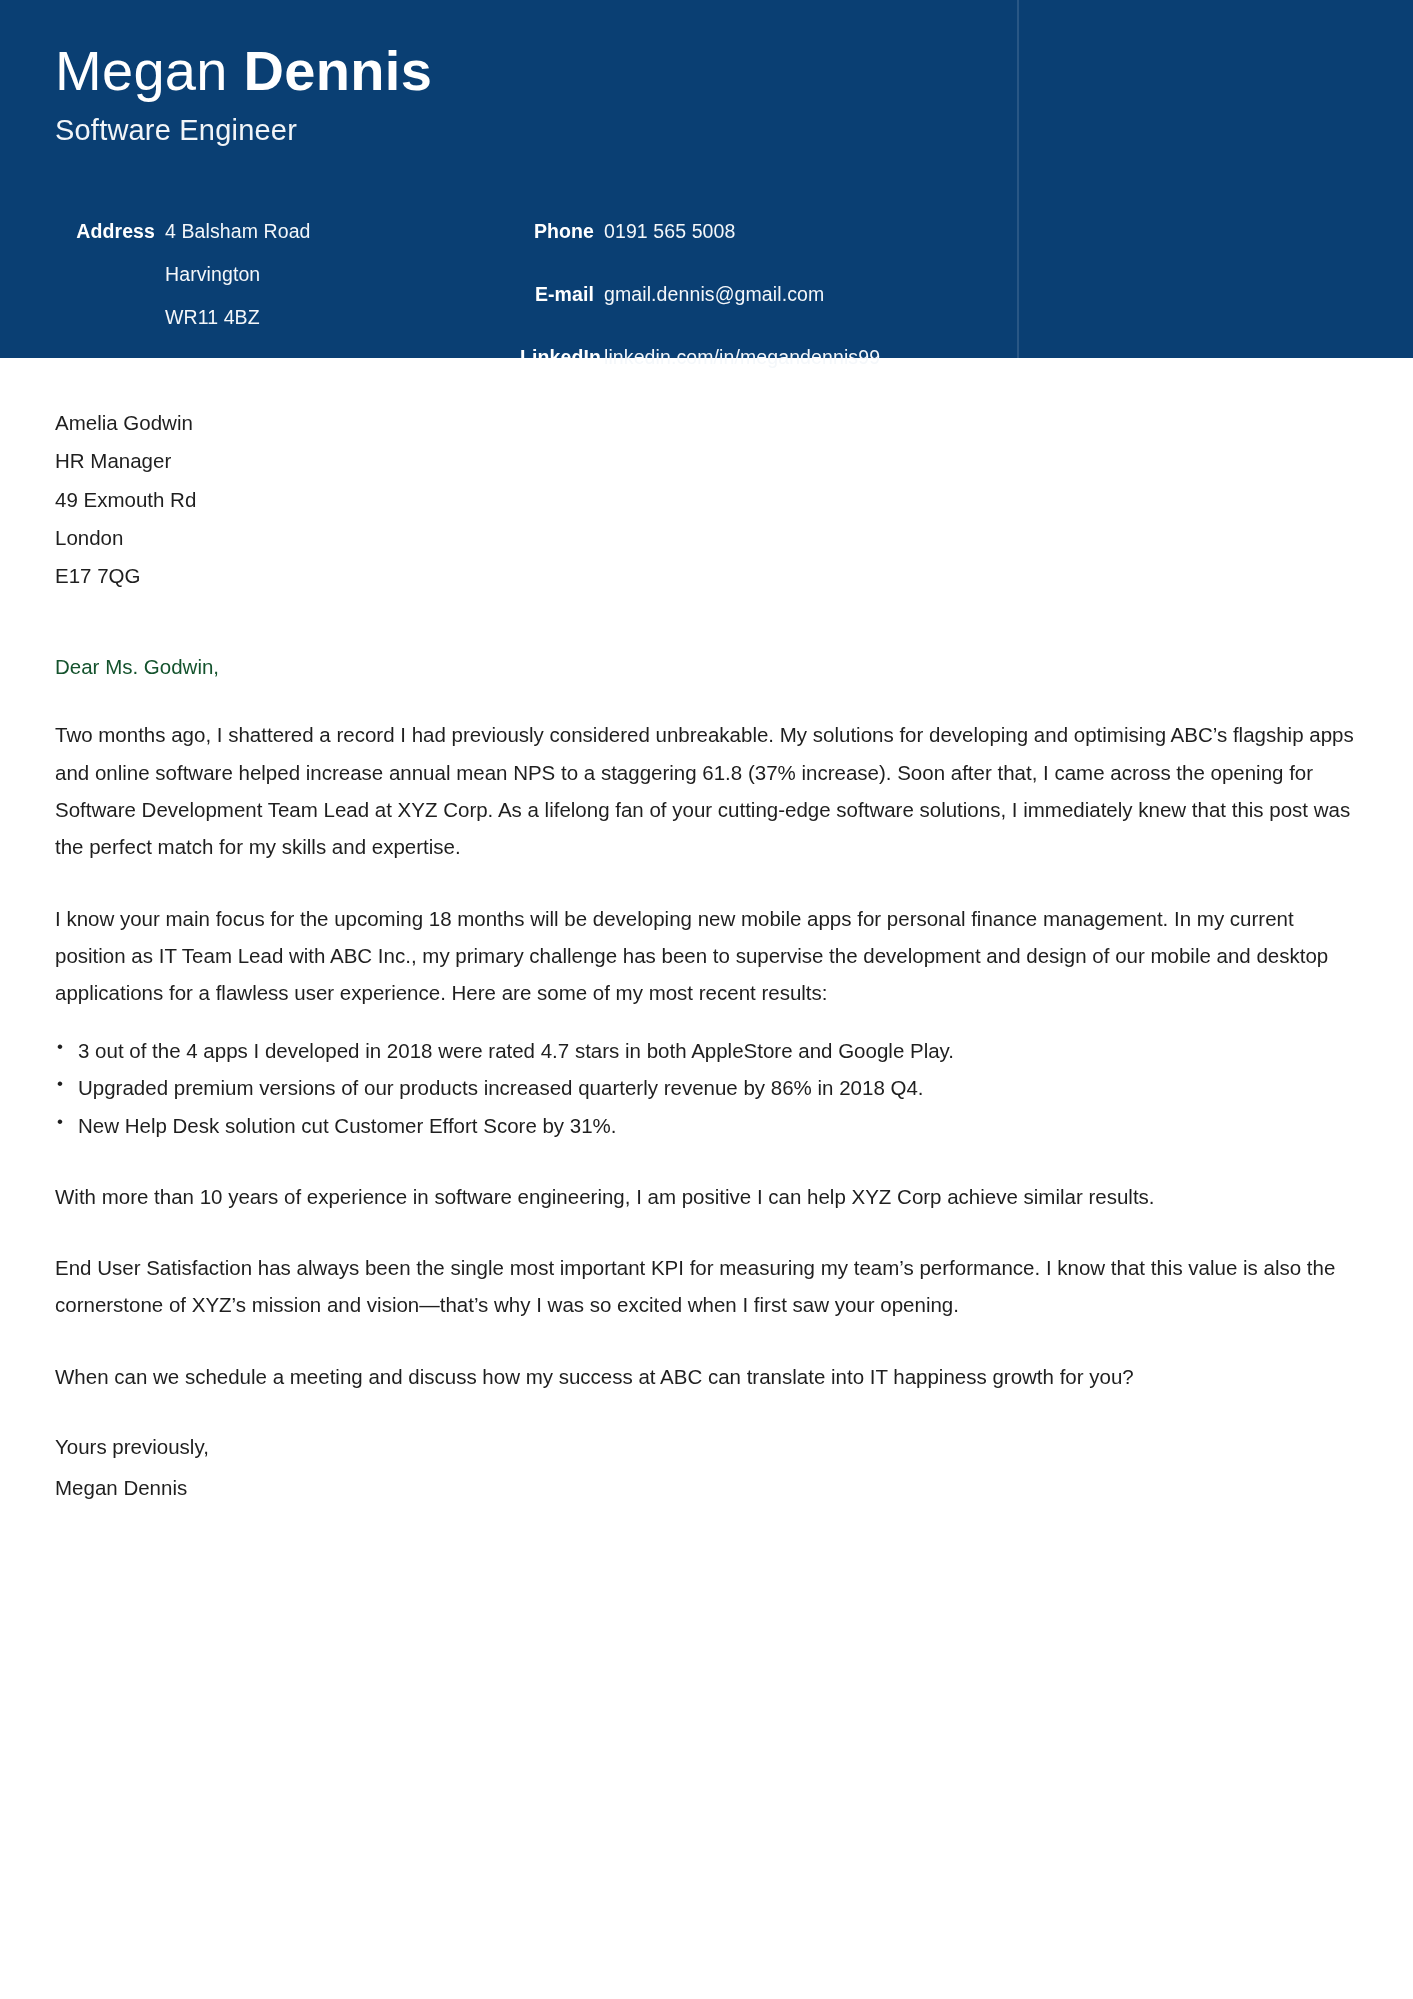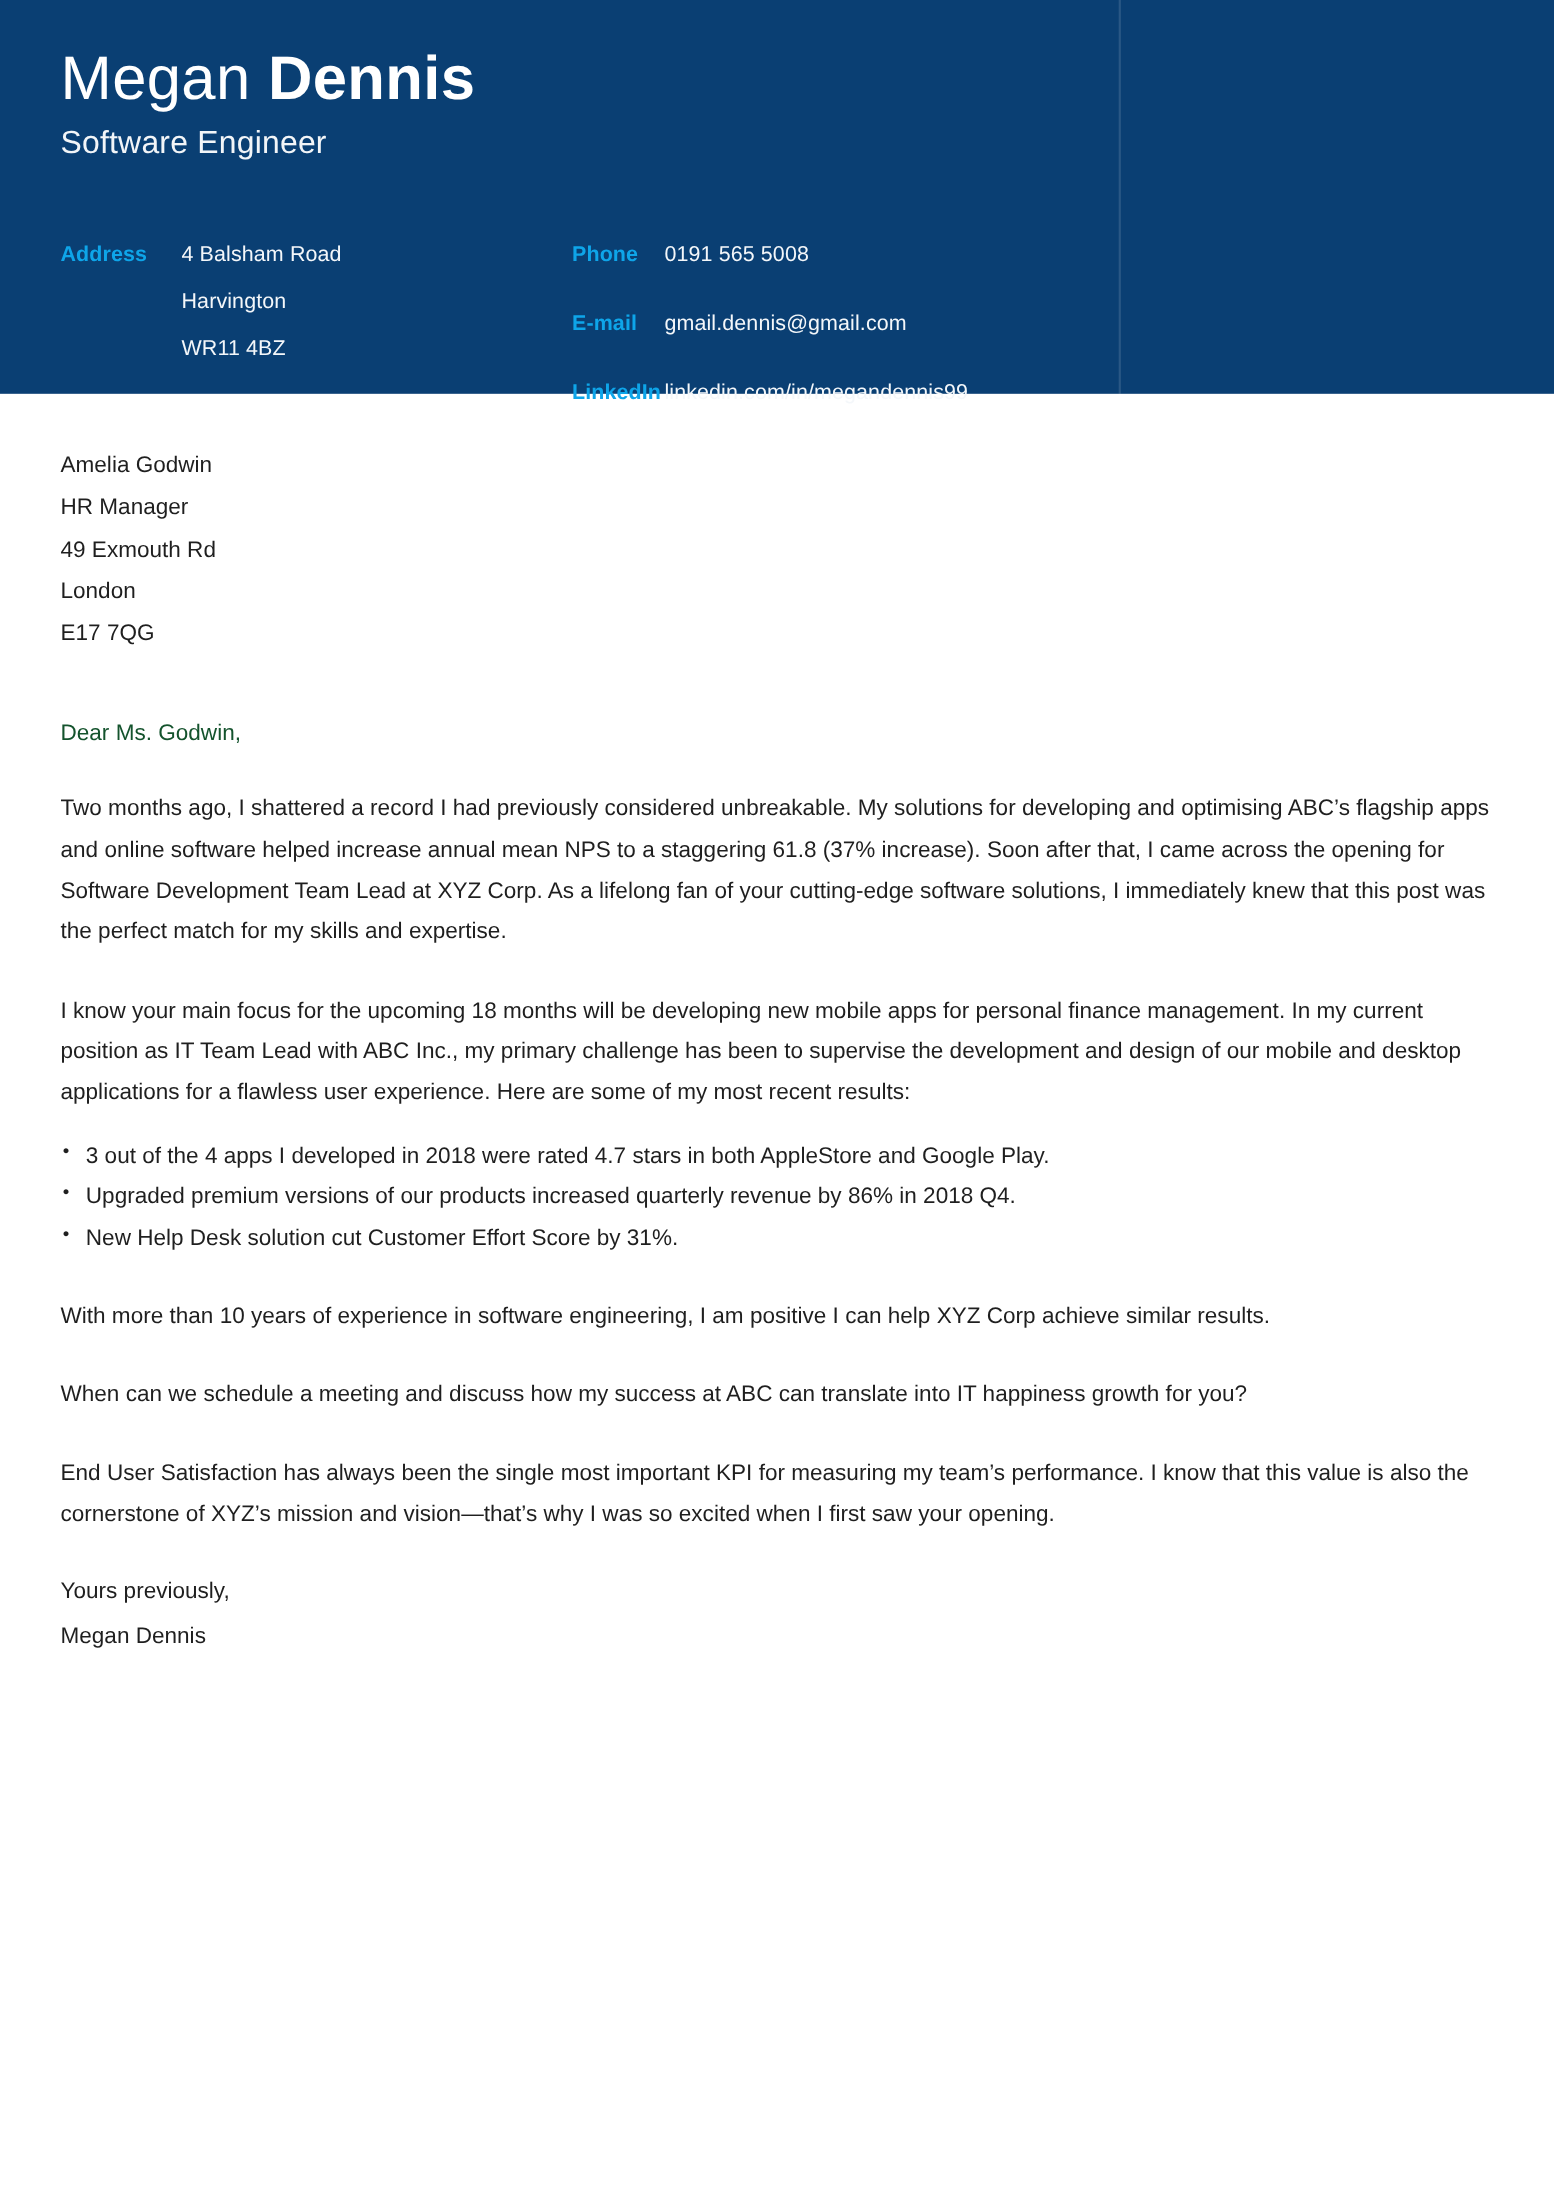--- a/index.html
+++ b/index.html
@@ -86,22 +86,22 @@
     align-items: baseline;
     margin-bottom: 20px;
     white-space: nowrap;
   }
   .contact-row:last-child {
     margin-bottom: 0;
   }
   .contact-label {
     font-size: 19.5px;
     font-weight: 700;
-    color: #0ea5e9;
-    text-align: left;
+    color: #ffffff;
+    text-align: right;
     letter-spacing: 0.1px;
   }
   .contact-label.addr-label {
     width: 100px;
     flex: 0 0 100px;
   }
   .contact-label.ph-label {
     width: 74px;
     flex: 0 0 74px;
   }
@@ -254,23 +254,23 @@
     <p class="paragraph">I know your main focus for the upcoming 18 months will be developing new mobile apps for personal finance management. In my current position as IT Team Lead with ABC Inc., my primary challenge has been to supervise the development and design of our mobile and desktop applications for a flawless user experience. Here are some of my most recent results:</p>
 
     <ul class="bullet-list">
       <li class="bullet-item">3 out of the 4 apps I developed in 2018 were rated 4.7 stars in both AppleStore and Google Play.</li>
       <li class="bullet-item">Upgraded premium versions of our products increased quarterly revenue by 86% in 2018 Q4.</li>
       <li class="bullet-item">New Help Desk solution cut Customer Effort Score by 31%.</li>
     </ul>
 
     <p class="paragraph">With more than 10 years of experience in software engineering, I am positive I can help XYZ Corp achieve similar results.</p>
 
+    <p class="paragraph">End User Satisfaction has always been the single most important KPI for measuring my team’s performance. I know that this value is also the cornerstone of XYZ’s mission and vision—that’s why I was so excited when I first saw your opening.</p>
+
     <p class="paragraph">When can we schedule a meeting and discuss how my success at ABC can translate into IT happiness growth for you?</p>
-
-    <p class="paragraph">End User Satisfaction has always been the single most important KPI for measuring my team’s performance. I know that this value is also the cornerstone of XYZ’s mission and vision—that’s why I was so excited when I first saw your opening.</p>
 
     <div class="signoff">
       <div class="signoff-line">Yours previously,</div>
       <div class="signoff-line">Megan Dennis</div>
     </div>
 
   </div>
 
 </div>
 

